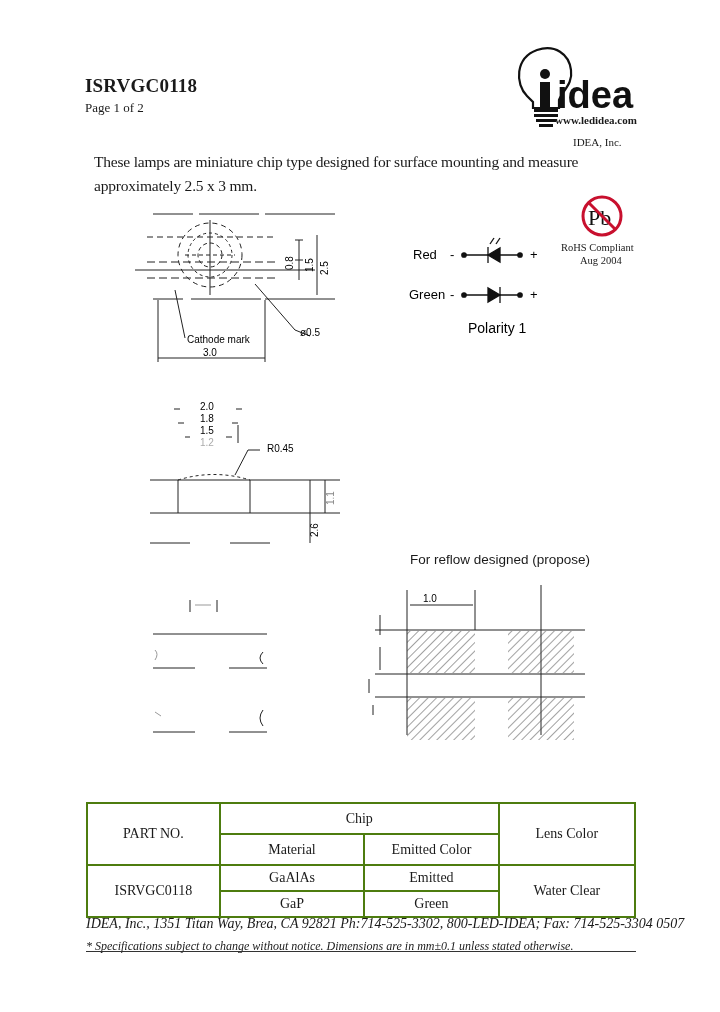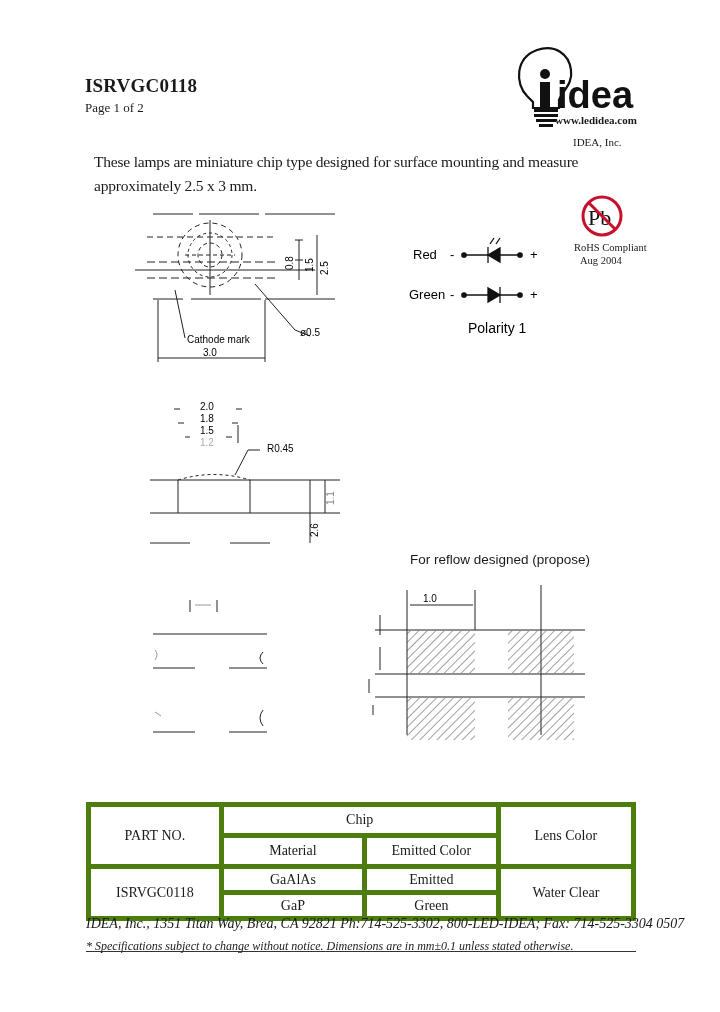--- a/index.html
+++ b/index.html
@@ -5,21 +5,21 @@
     * { margin: 0; padding: 0; box-sizing: border-box; }
     html, body { width: 720px; height: 1012px; background: #ffffff; overflow: hidden; }
     body { position: relative; font-family: "Liberation Serif", serif; color: #1a1a1a; }
     .abs { position: absolute; }
     .title { left: 85px; top: 75px; font-size: 19px; font-weight: bold; letter-spacing: 0.2px; }
     .subtitle { left: 85px; top: 100px; font-size: 13px; }
     .logo { left: 513px; top: 44px; width: 135px; height: 100px; }
     .intro { left: 94px; top: 150px; width: 560px; font-size: 15.5px; line-height: 24px; letter-spacing: -0.2px; }
     .label-sans { font-family: "Liberation Sans", sans-serif; font-size: 13px; }
     .spec-table { left: 86px; top: 802px; width: 550px; border-collapse: collapse; font-size: 14px; }
-    .spec-table td { border: 5px solid #4d7c0f; text-align: center; vertical-align: middle; padding: 0 20px; }
+    .spec-table td { border: 2px solid #4d7c0f; text-align: center; vertical-align: middle; padding: 0 20px; }
     .footer1 { left: 86px; top: 939px; font-size: 12px; font-style: italic; text-align: center; }
     .footer2 { left: 86px; top: 916px; font-size: 14px; font-style: italic; }
     .footer-line { left: 86px; top: 951px; width: 550px; height: 1px; background: #333; }
     svg text { font-family: "Liberation Sans", sans-serif; }
   </style>
 </head>
 <body>
 
 <div class="abs title">ISRVGC0118</div>
 <div class="abs subtitle">Page 1 of 2</div>
@@ -103,21 +103,21 @@
     <text x="68" y="103" font-size="14">Polarity 1</text>
   </svg>
 </div>
 
 <div class="abs" style="left:560px; top:192px; width:85px; height:80px;">
   <svg width="85" height="50" viewBox="0 0 85 50">
     <circle cx="42" cy="24" r="19" fill="none" stroke="#c8102e" stroke-width="3"></circle>
     <text x="28" y="33" font-size="22" fill="#111" style="font-family:'Liberation Serif',serif">Pb</text>
     <line x1="28" y1="10" x2="56" y2="38" stroke="#c8102e" stroke-width="3"></line>
   </svg>
-  <div class="abs" style="left:14px; top:50px; font-size:10.5px; white-space:nowrap;">RoHS Compliant</div>
+  <div class="abs" style="left:1px; top:50px; font-size:10.5px; white-space:nowrap;">RoHS Compliant</div>
   <div class="abs" style="left:20px; top:63px; font-size:10.5px; white-space:nowrap;">Aug 2004</div>
 </div>
 
 <div class="abs" style="left:140px; top:395px; width:200px; height:155px;">
   <svg width="200" height="155" viewBox="0 0 200 155">
     <g stroke="#222" stroke-width="1" fill="none">
       <line x1="10" y1="85" x2="200" y2="85"></line>
       <line x1="10" y1="118" x2="200" y2="118"></line>
       <line x1="10" y1="148" x2="50" y2="148"></line>
       <line x1="90" y1="148" x2="130" y2="148"></line>

